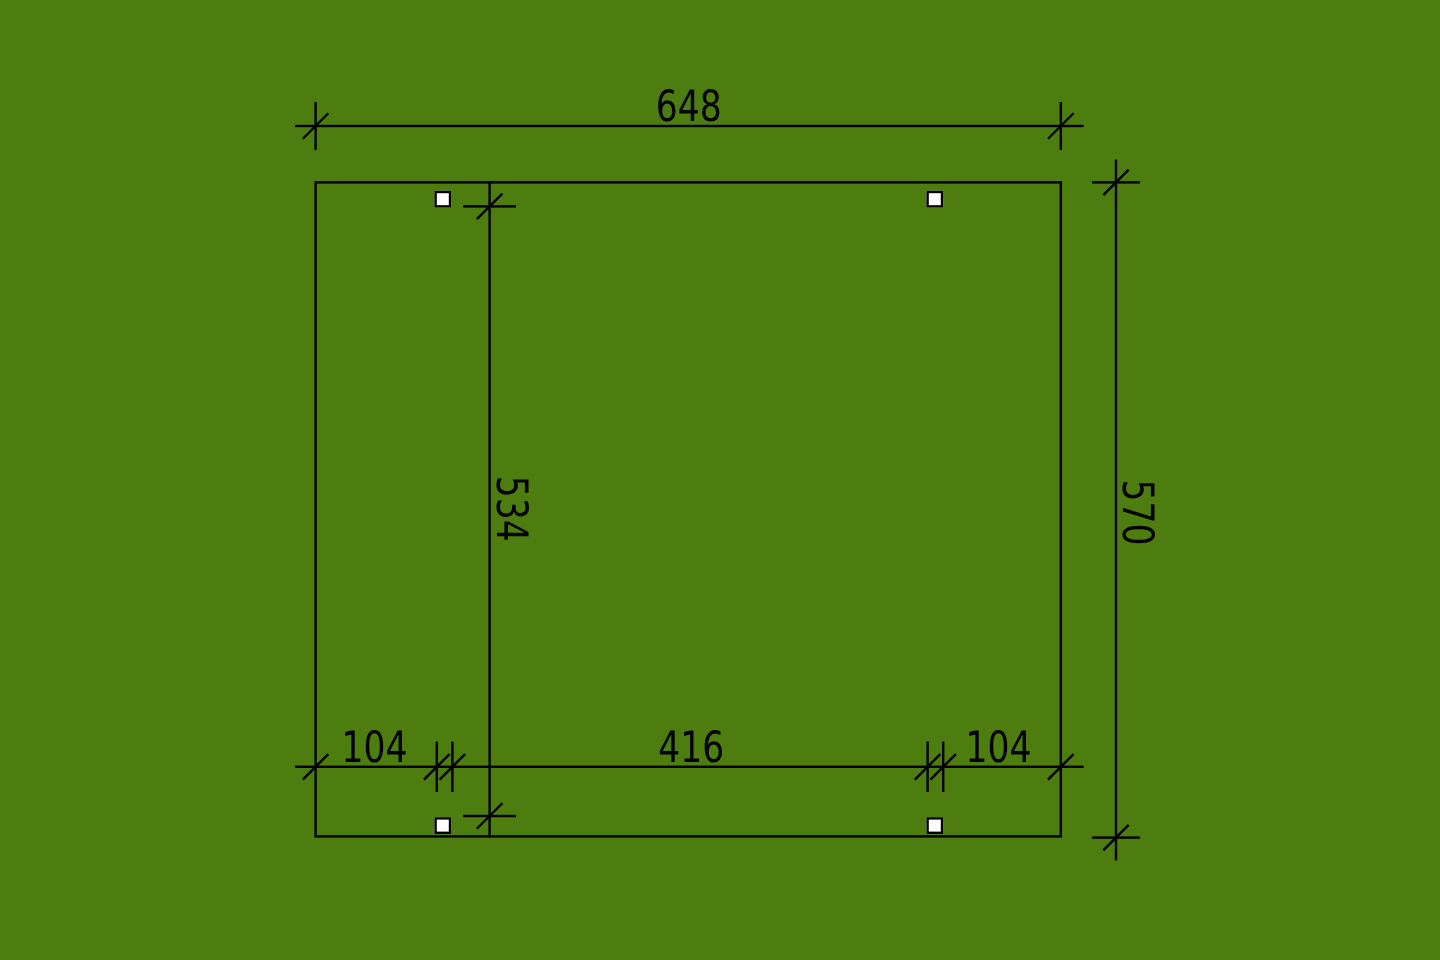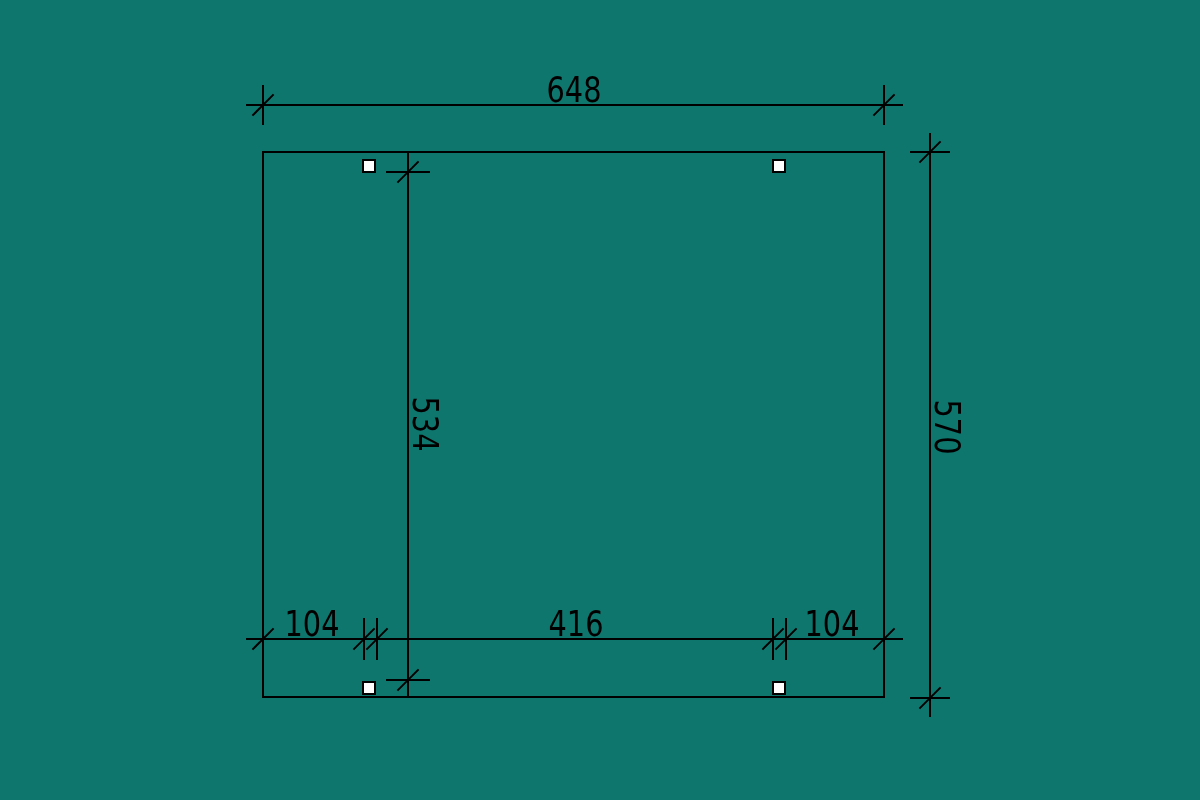--- a/index.html
+++ b/index.html
@@ -4,21 +4,21 @@
 <style>
   html, body {
     margin: 0;
     padding: 0;
     background: #ffffff;
   }
   #canvas {
     position: relative;
     width: 1200px;
     height: 800px;
-    background: #0f766e;
+    background: #4d7c0f;
     overflow: hidden;
   }
   .hline, .vline, .slash {
     position: absolute;
     background: #000000;
   }
   .hline { height: 2px; }
   .vline { width: 2px; }
   .slash {
     width: 2px;

